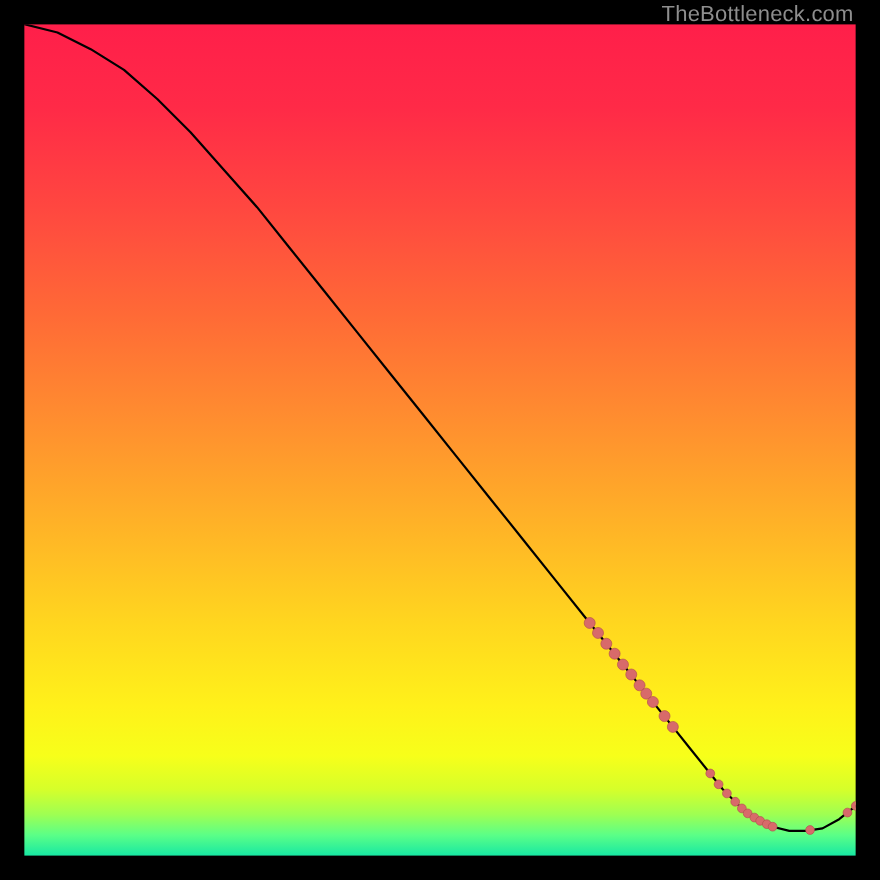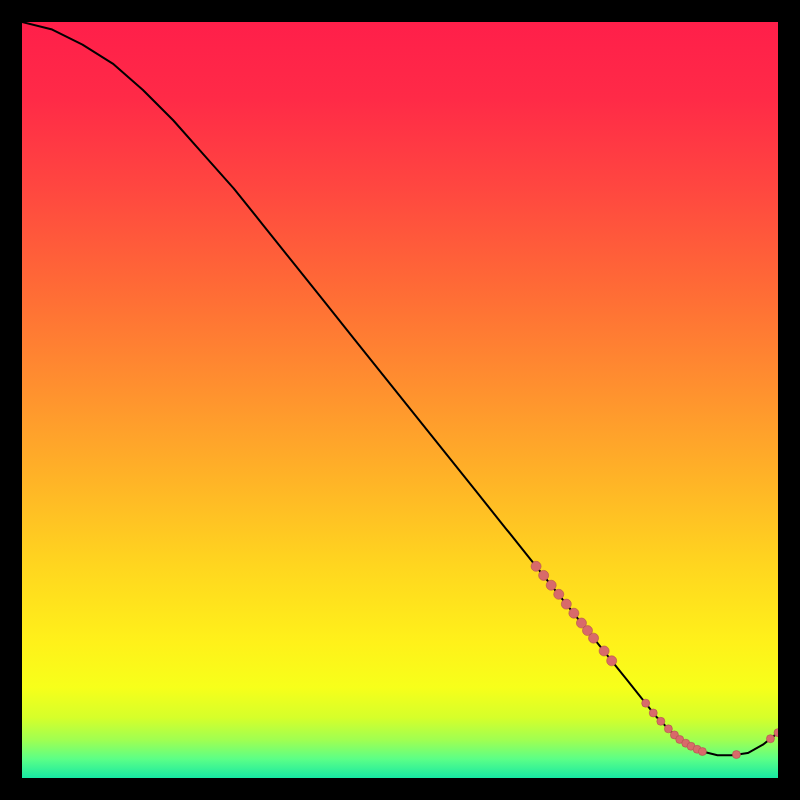--- a/index.html
+++ b/index.html
@@ -40,20 +40,21 @@
     font-weight: 500;
     letter-spacing: 0.2px;
     user-select: none;
   }
 </style>
 </head>
 <body>
 
 <div class="stage">
 
+  <div class="watermark">TheBottleneck.com</div>
 
   <div class="plot">
     <svg viewBox="0 0 756 756" preserveAspectRatio="none">
       <defs>
         <linearGradient id="bg-grad" x1="0" y1="0" x2="0" y2="1">
             <stop offset="0.00%" stop-color="#ff1f4a"></stop>
             <stop offset="10.00%" stop-color="#ff2a47"></stop>
             <stop offset="22.00%" stop-color="#ff4740"></stop>
             <stop offset="35.00%" stop-color="#ff6a36"></stop>
             <stop offset="48.00%" stop-color="#ff8f2f"></stop>

